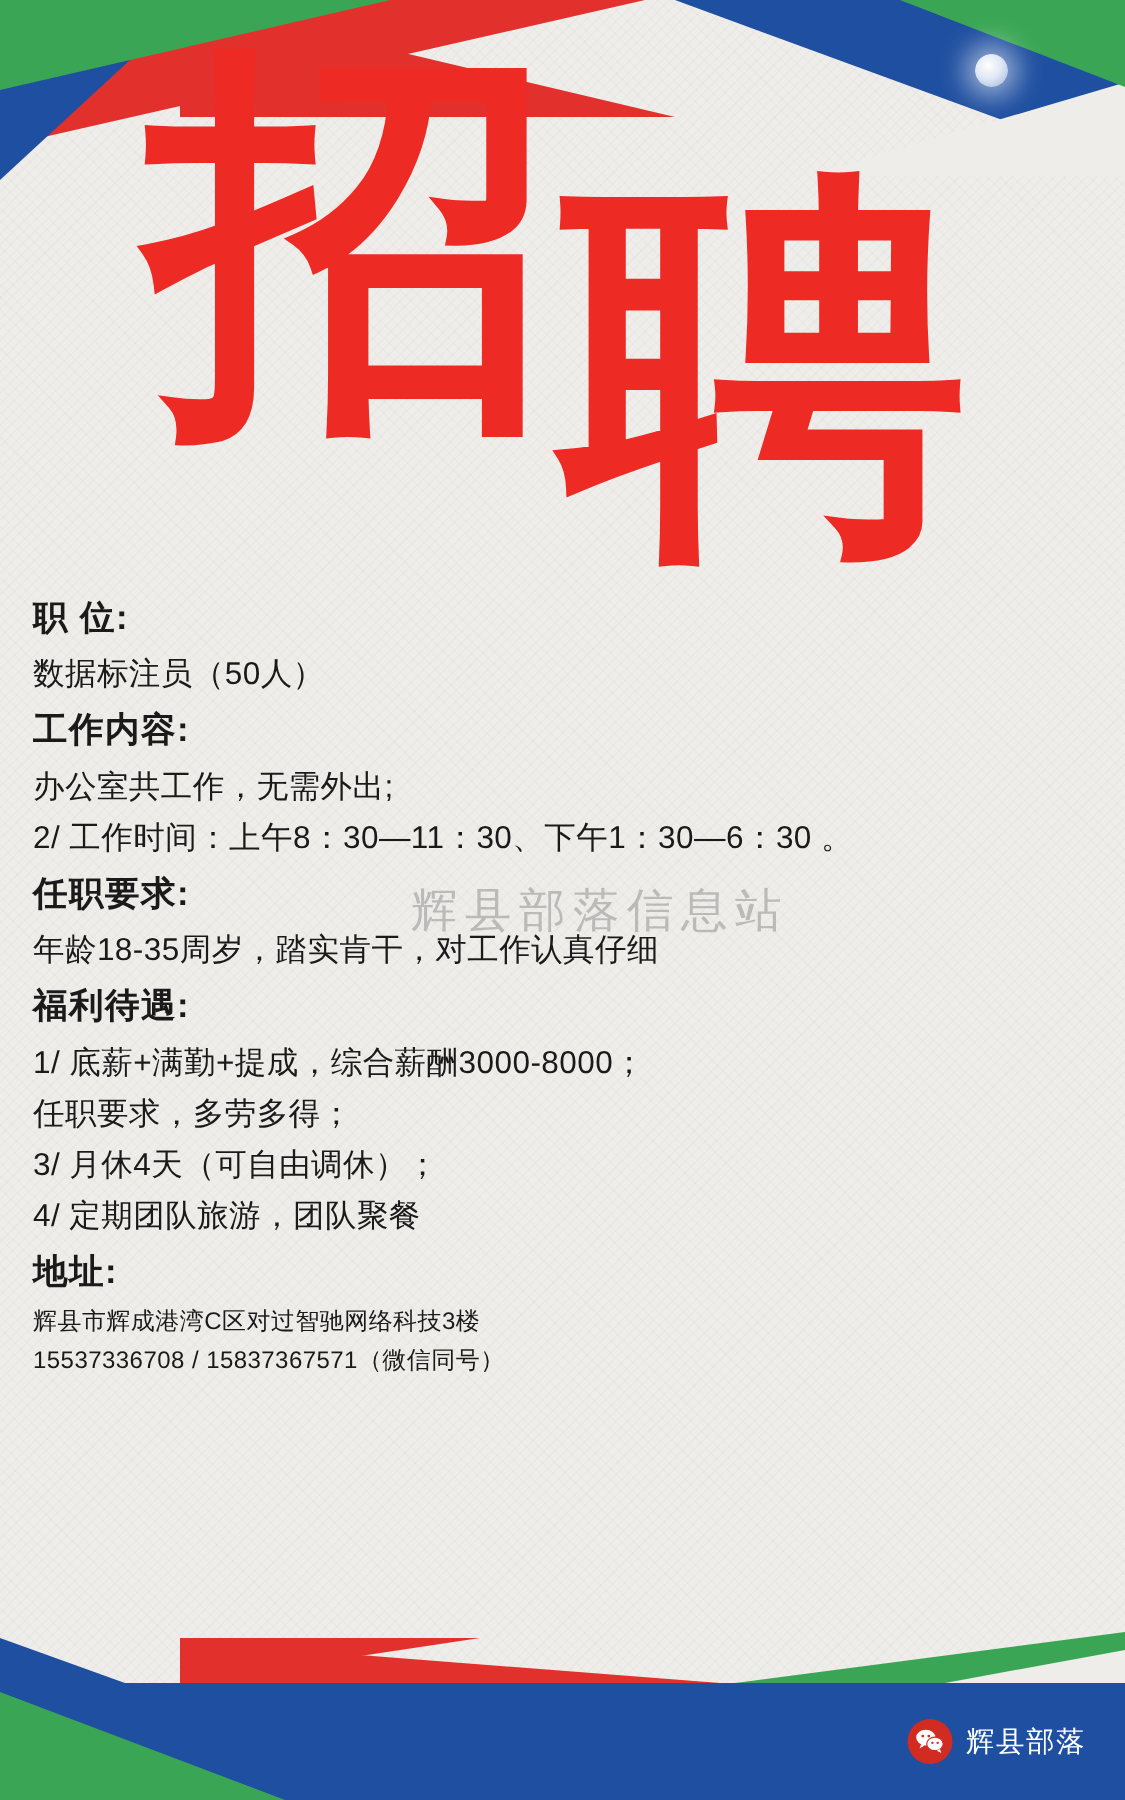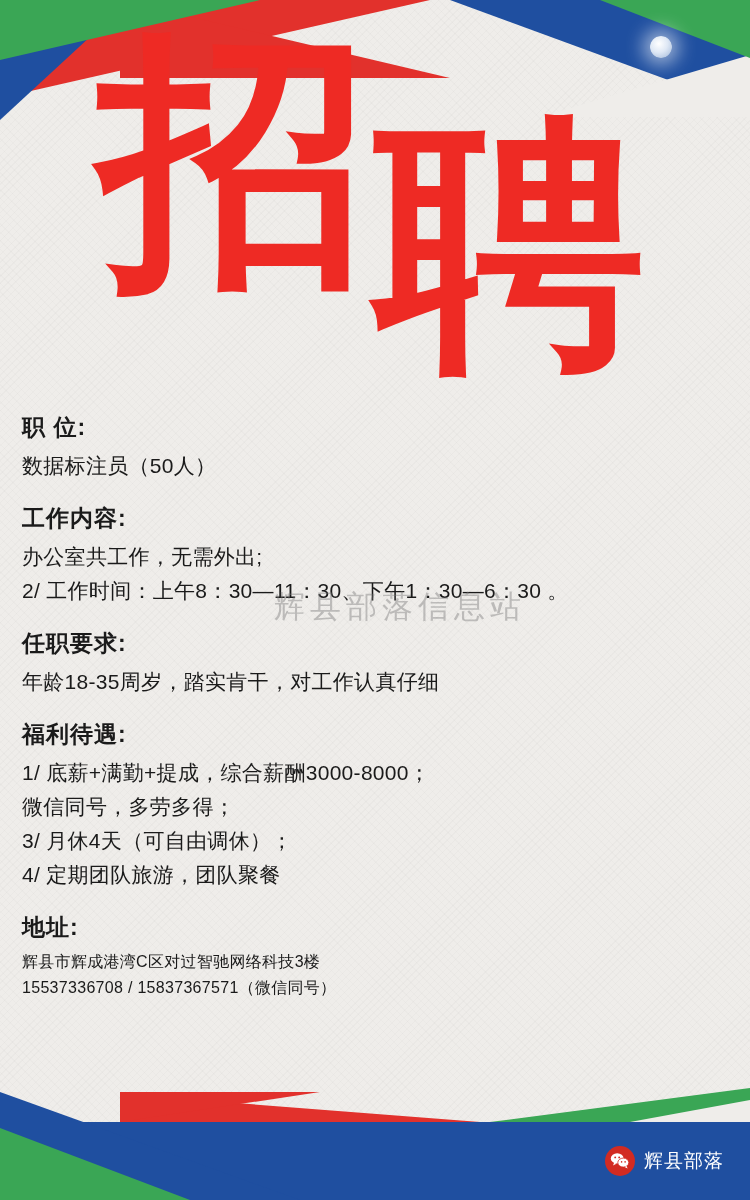--- a/index.html
+++ b/index.html
@@ -151,21 +151,21 @@
     position: absolute;
     top: 392px;
     left: 22px;
     width: 706px;
     color: #1a1a1a;
   }
   .sec-title {
     font-size: 23px;
     font-weight: bold;
     letter-spacing: 1px;
-    margin: 20px 0 6px 0;
+    margin: 4px 0 6px 0;
     line-height: 1.35;
   }
   .line {
     font-size: 21px;
     line-height: 1.62;
     letter-spacing: 0.3px;
     white-space: nowrap;
   }
   .line.small {
     font-size: 16px;
@@ -241,21 +241,21 @@
 
     <div class="sec-title">工作内容:</div>
     <div class="line">办公室共工作，无需外出;</div>
     <div class="line">2/ 工作时间：上午8：30—11：30、下午1：30—6：30 。</div>
 
     <div class="sec-title">任职要求:</div>
     <div class="line">年龄18-35周岁，踏实肯干，对工作认真仔细</div>
 
     <div class="sec-title">福利待遇:</div>
     <div class="line">1/  底薪+满勤+提成，综合薪酬3000-8000；</div>
-    <div class="line">微信同号，多劳多得；</div>
+    <div class="line">任职要求，多劳多得；</div>
     <div class="line">3/  月休4天（可自由调休）；</div>
     <div class="line">4/  定期团队旅游，团队聚餐</div>
 
     <div class="sec-title">地址:</div>
     <div class="line small">辉县市辉成港湾C区对过智驰网络科技3楼</div>
     <div class="line small">15537336708 / 15837367571（微信同号）</div>
   </div>
 
   <div class="watermark">辉县部落信息站</div>
 

